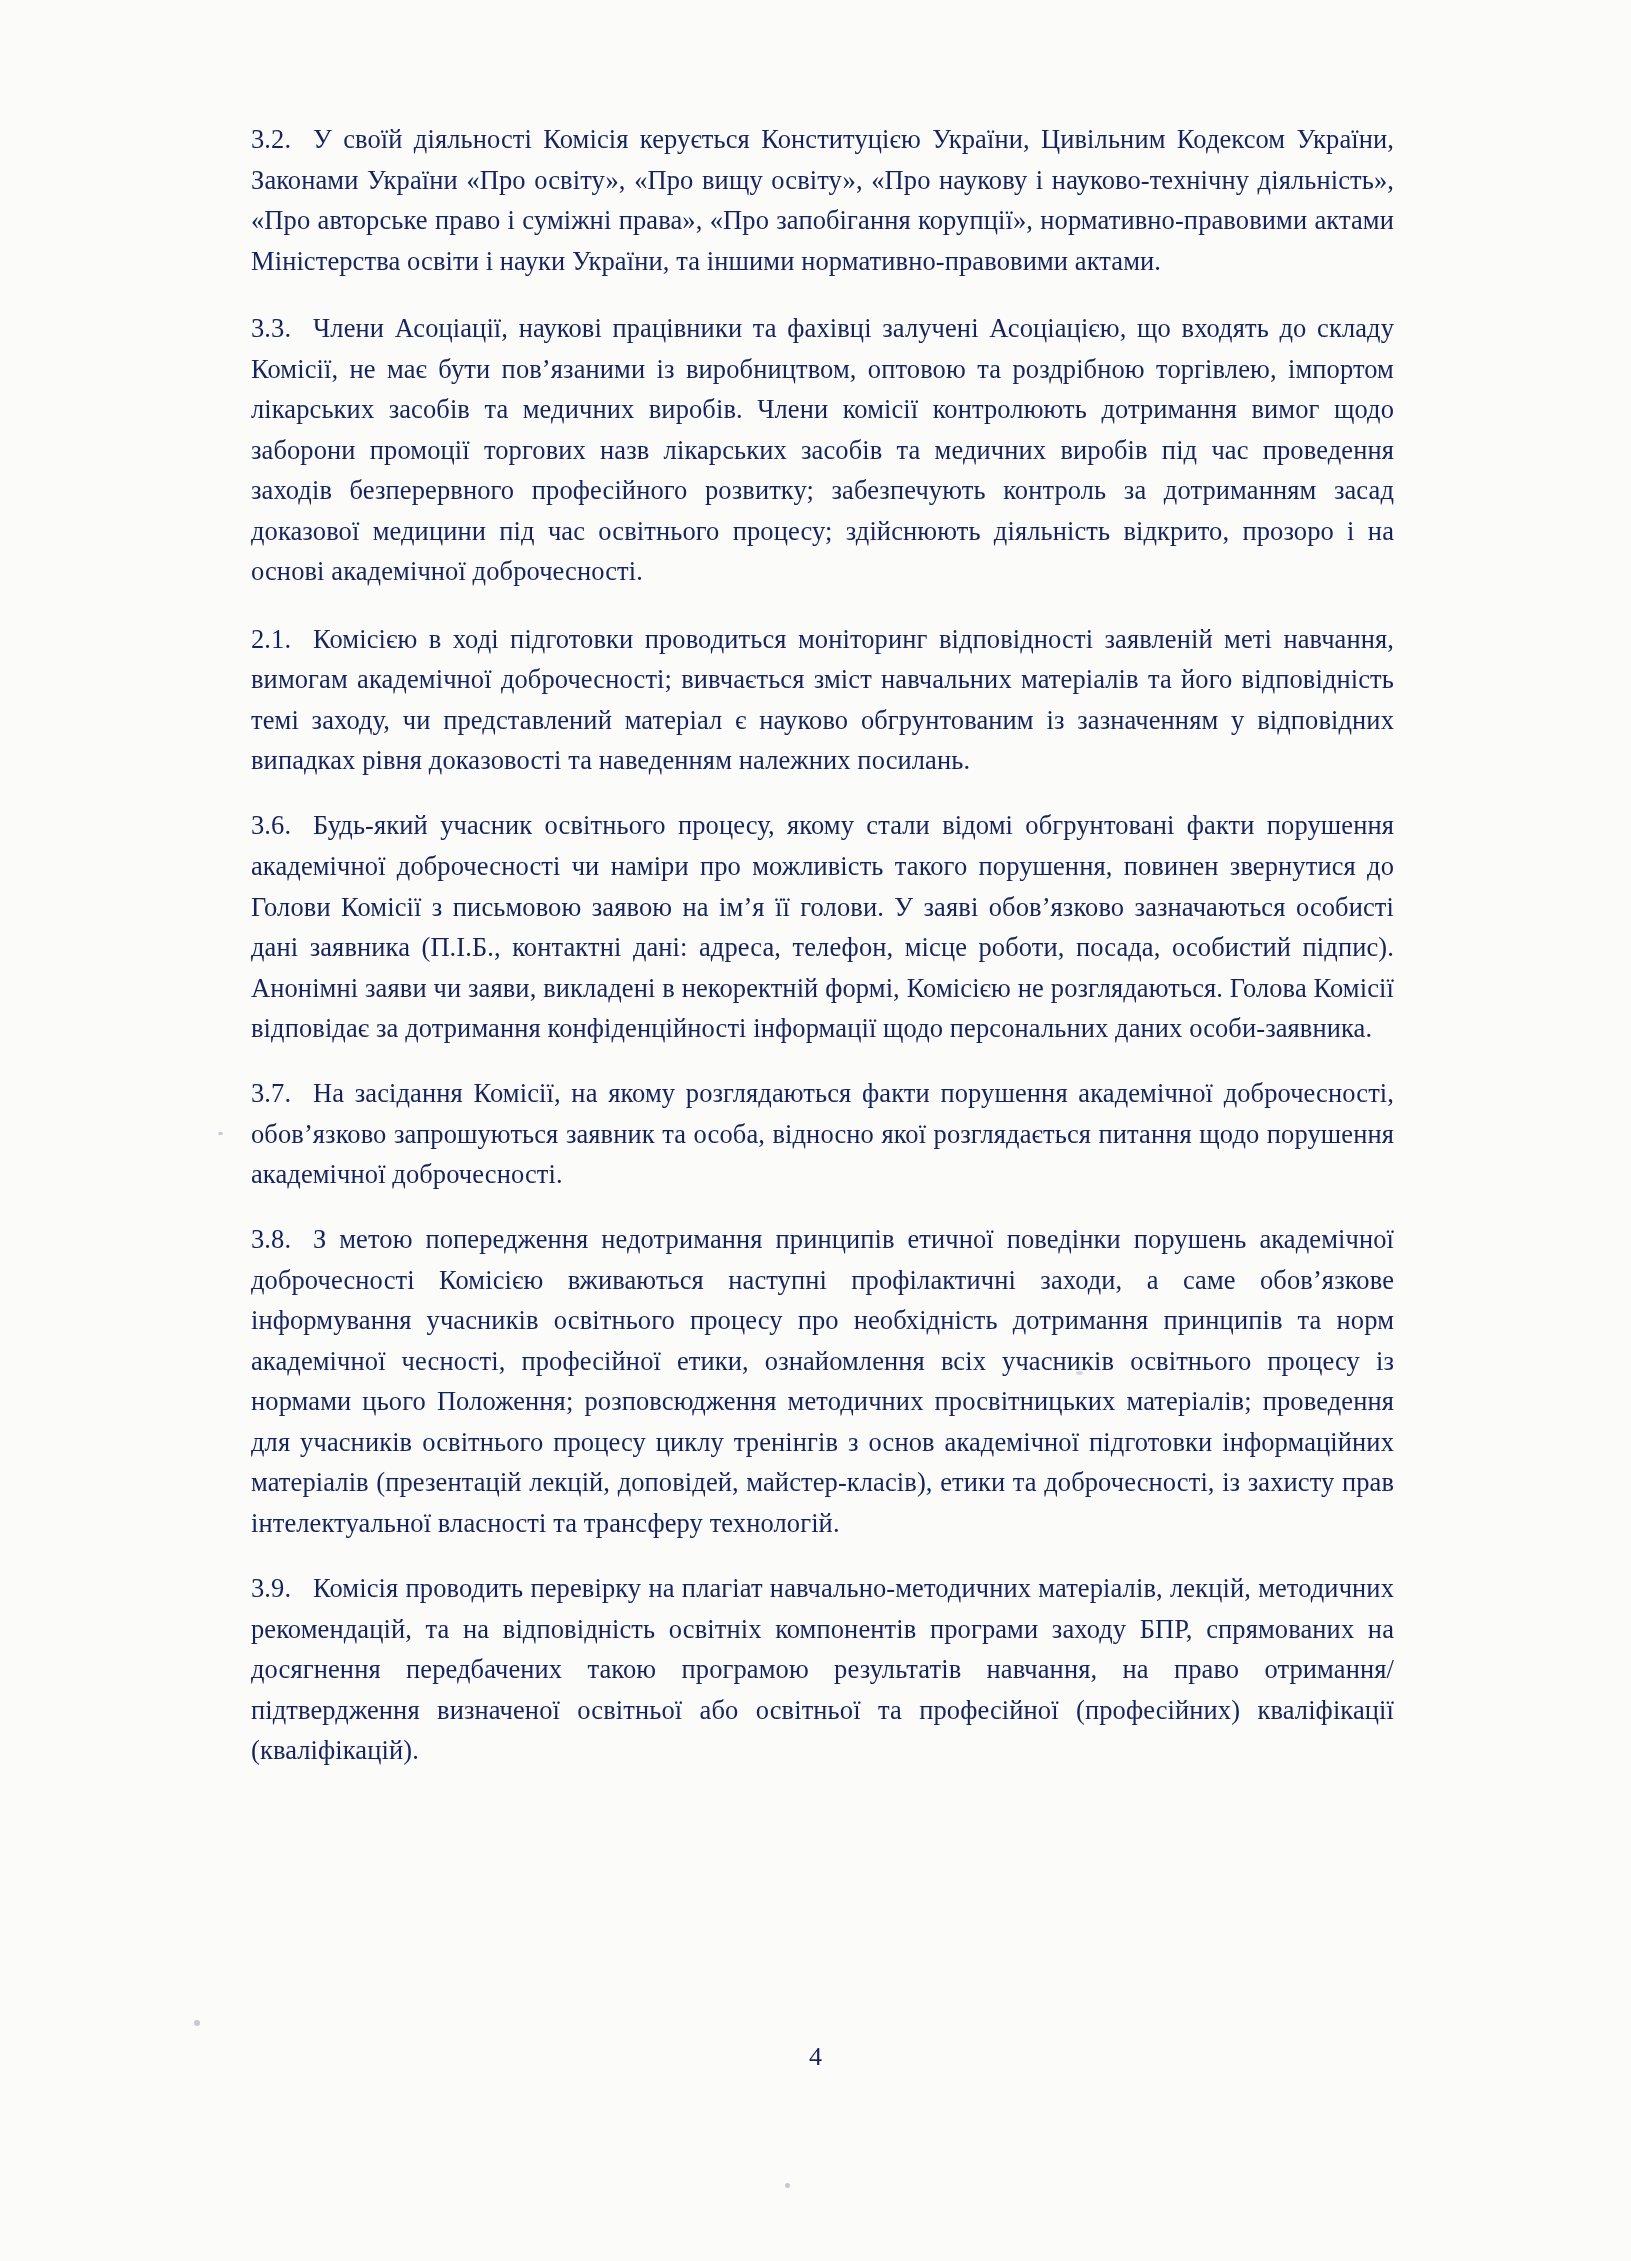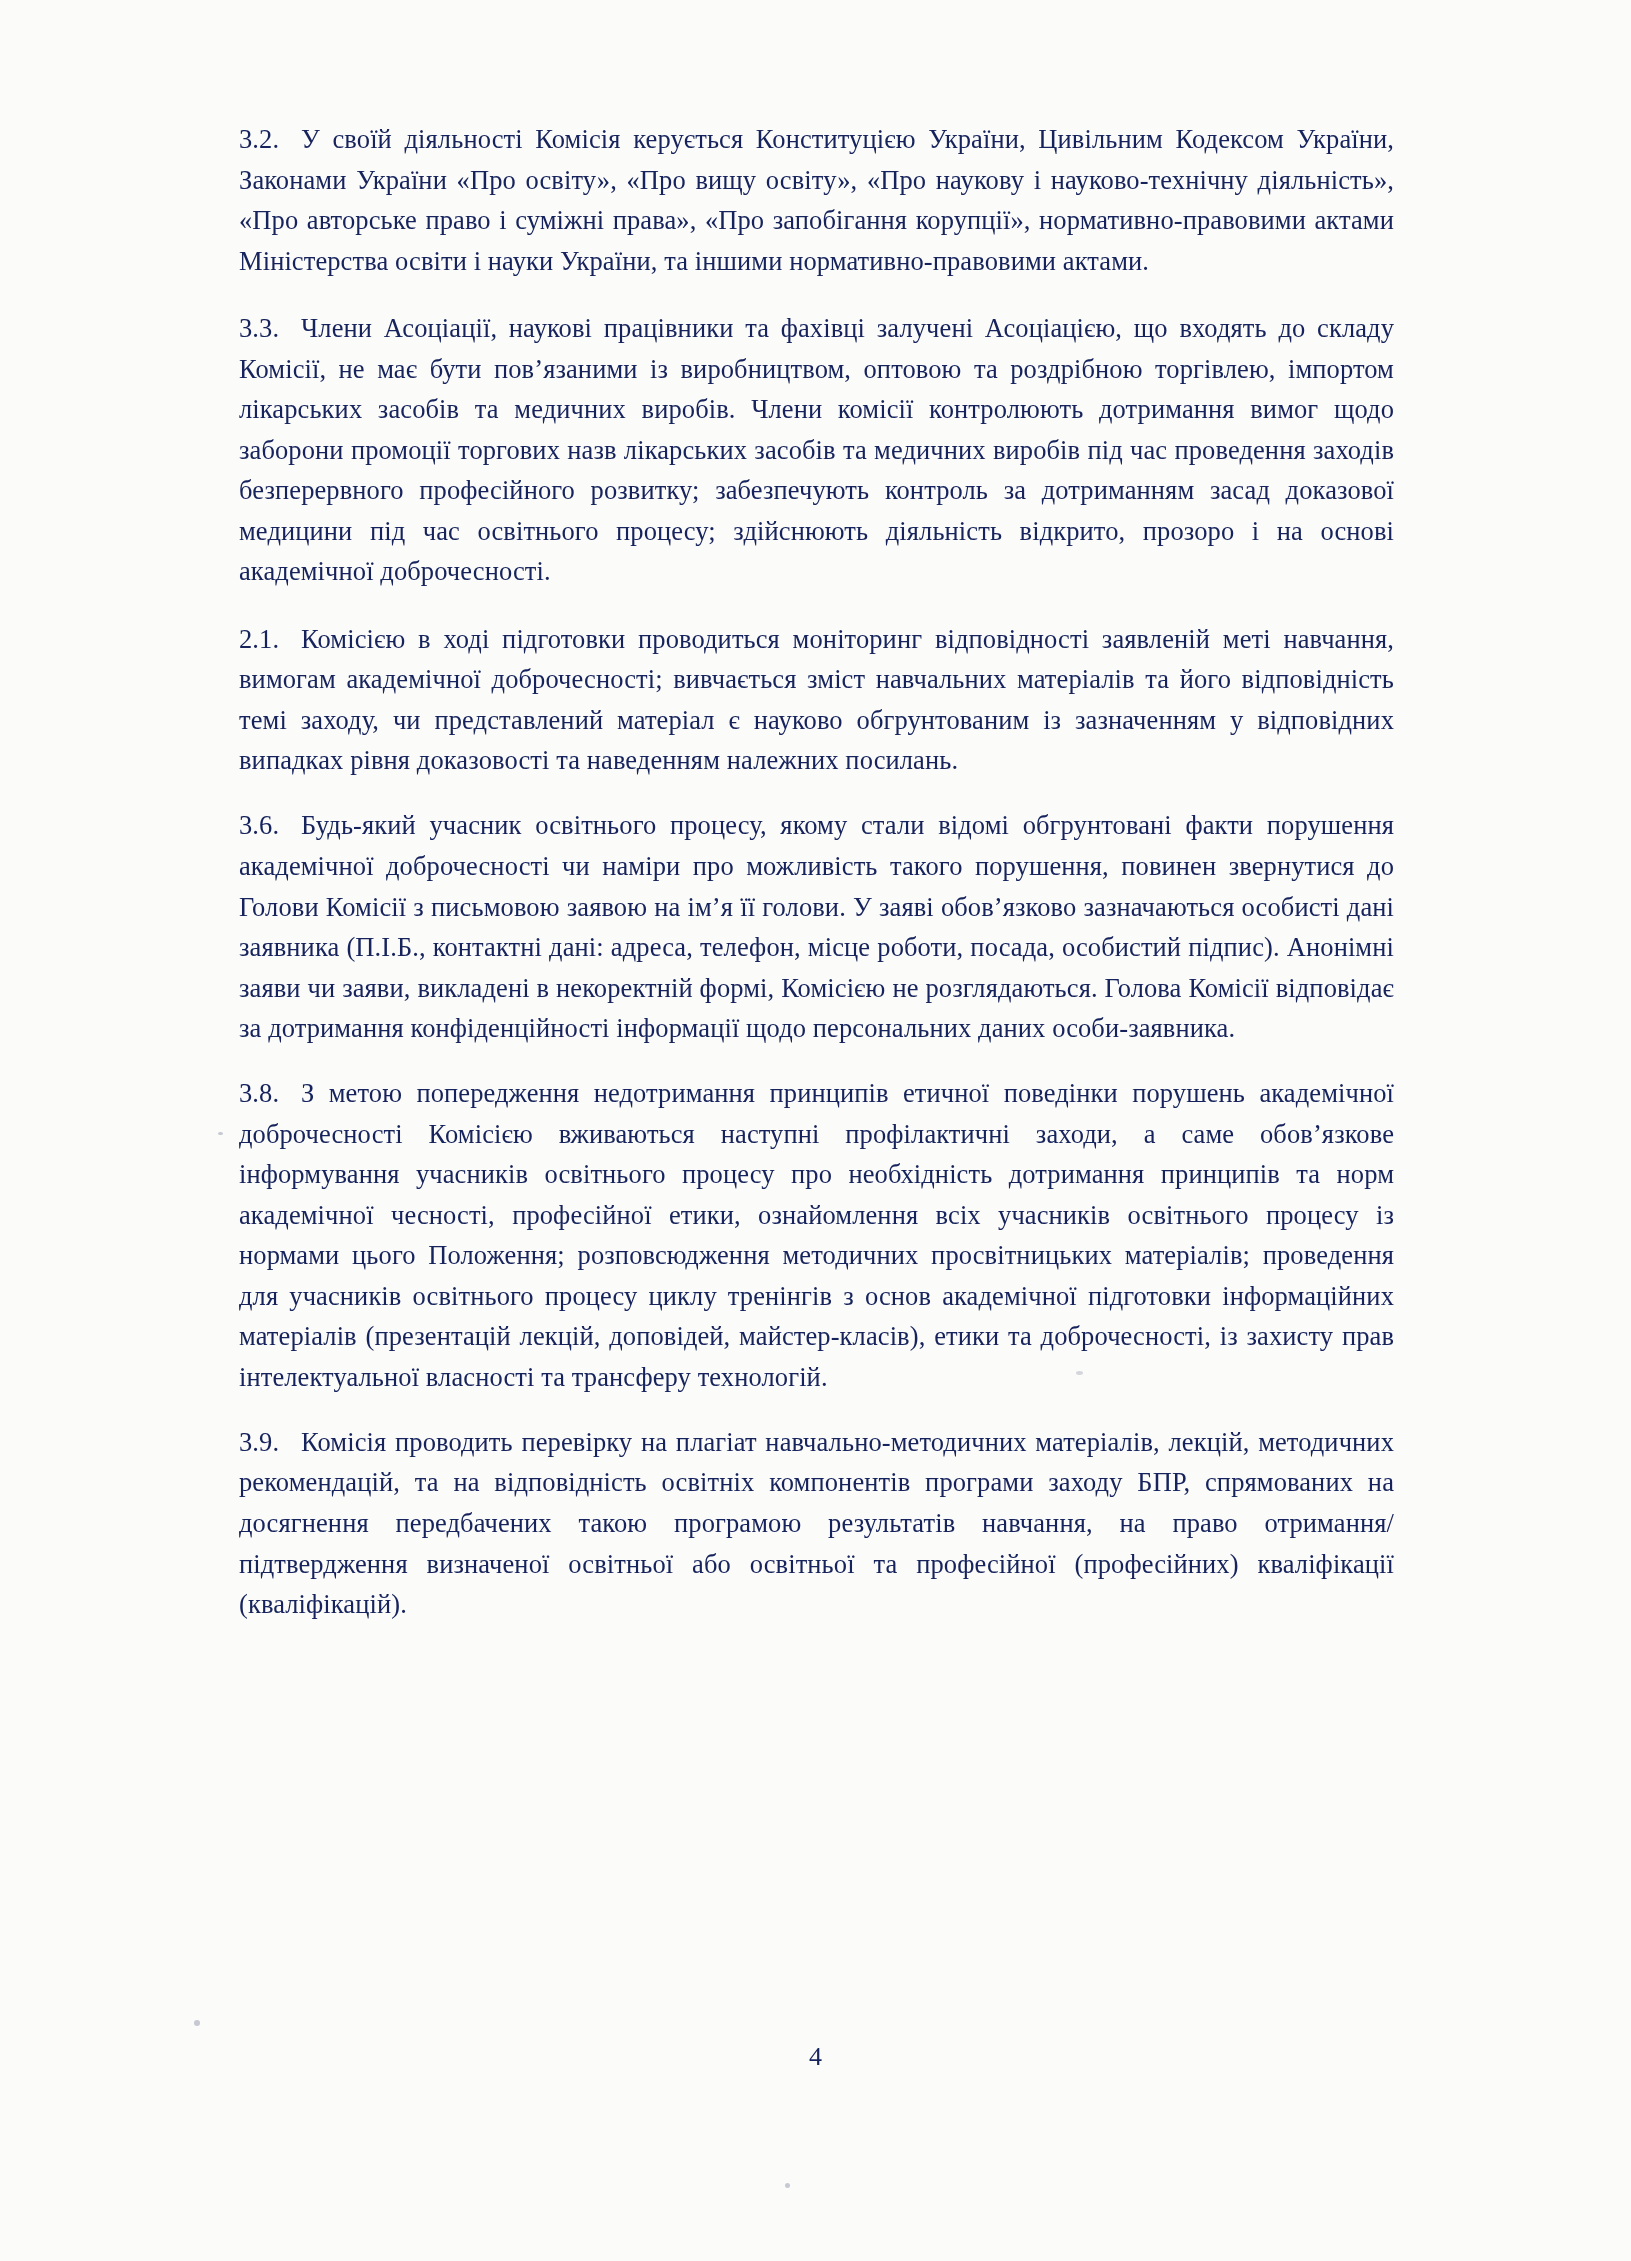--- a/index.html
+++ b/index.html
@@ -20,21 +20,21 @@
     inset: 0;
     background: #fbfbf9;
   }
   .content {
     position: absolute;
     left: 239px;
     top: 119px;
     width: 1155px;
   }
   p.para {
-    margin: 0 0 27px 0;
+    margin: 0 0 27px 12px;
     font-size: 26.5px;
     line-height: 1.53;
     text-align: justify;
     text-indent: 0;
     color: #16235c;
     letter-spacing: 0.1px;
   }
   p.para .num {
     display: inline-block;
     min-width: 62px;
@@ -80,20 +80,23 @@
 
 
     <p class="para tight">
       <span class="num">2.1.</span><span>Комісією в ході підготовки проводиться моніторинг відповідності заявленій меті навчання, вимогам академічної доброчесності; вивчається зміст навчальних матеріалів та його відповідність темі заходу, чи представлений матеріал є науково обгрунтованим із зазначенням у відповідних випадках рівня доказовості та наведенням належних посилань.</span>
     </p>
 
     <p class="para tight">
       <span class="num">3.6.</span><span>Будь-який учасник освітнього процесу, якому стали відомі обгрунтовані факти порушення академічної доброчесності чи наміри про можливість такого порушення, повинен звернутися до Голови Комісії з письмовою заявою на ім’я її голови. У заяві обов’язково зазначаються особисті дані заявника (П.І.Б., контактні дані: адреса, телефон, місце роботи, посада, особистий підпис). Анонімні заяви чи заяви, викладені в некоректній формі, Комісією не розглядаються. Голова Комісії відповідає за дотримання конфіденційності інформації щодо персональних даних особи-заявника.</span>
     </p>
 
+    <p class="para tight">
+      <span class="num">3.7.</span><span>На засідання Комісії, на якому розглядаються факти порушення академічної доброчесності, обов’язково запрошуються заявник та особа, відносно якої розглядається питання щодо порушення академічної доброчесності.</span>
+    </p>
 
     <p class="para tight">
       <span class="num">3.8.</span><span>З метою попередження недотримання принципів етичної поведінки порушень академічної доброчесності Комісією вживаються наступні профілактичні заходи, а саме обов’язкове інформування учасників освітнього процесу про необхідність дотримання принципів та норм академічної чесності, професійної етики, ознайомлення всіх учасників освітнього процесу із нормами цього Положення; розповсюдження методичних просвітницьких матеріалів; проведення для учасників освітнього процесу циклу тренінгів з основ академічної підготовки інформаційних матеріалів (презентацій лекцій, доповідей, майстер-класів), етики та доброчесності, із захисту прав інтелектуальної власності та трансферу технологій.</span>
     </p>
 
     <p class="para tight">
       <span class="num">3.9.</span><span>Комісія проводить перевірку на плагіат навчально-методичних матеріалів, лекцій, методичних рекомендацій, та на відповідність освітніх компонентів програми заходу БПР, спрямованих на досягнення передбачених такою програмою результатів навчання, на право отримання/підтвердження визначеної освітньої або освітньої та професійної (професійних) кваліфікації (кваліфікацій).</span>
     </p>
 
   </div>

